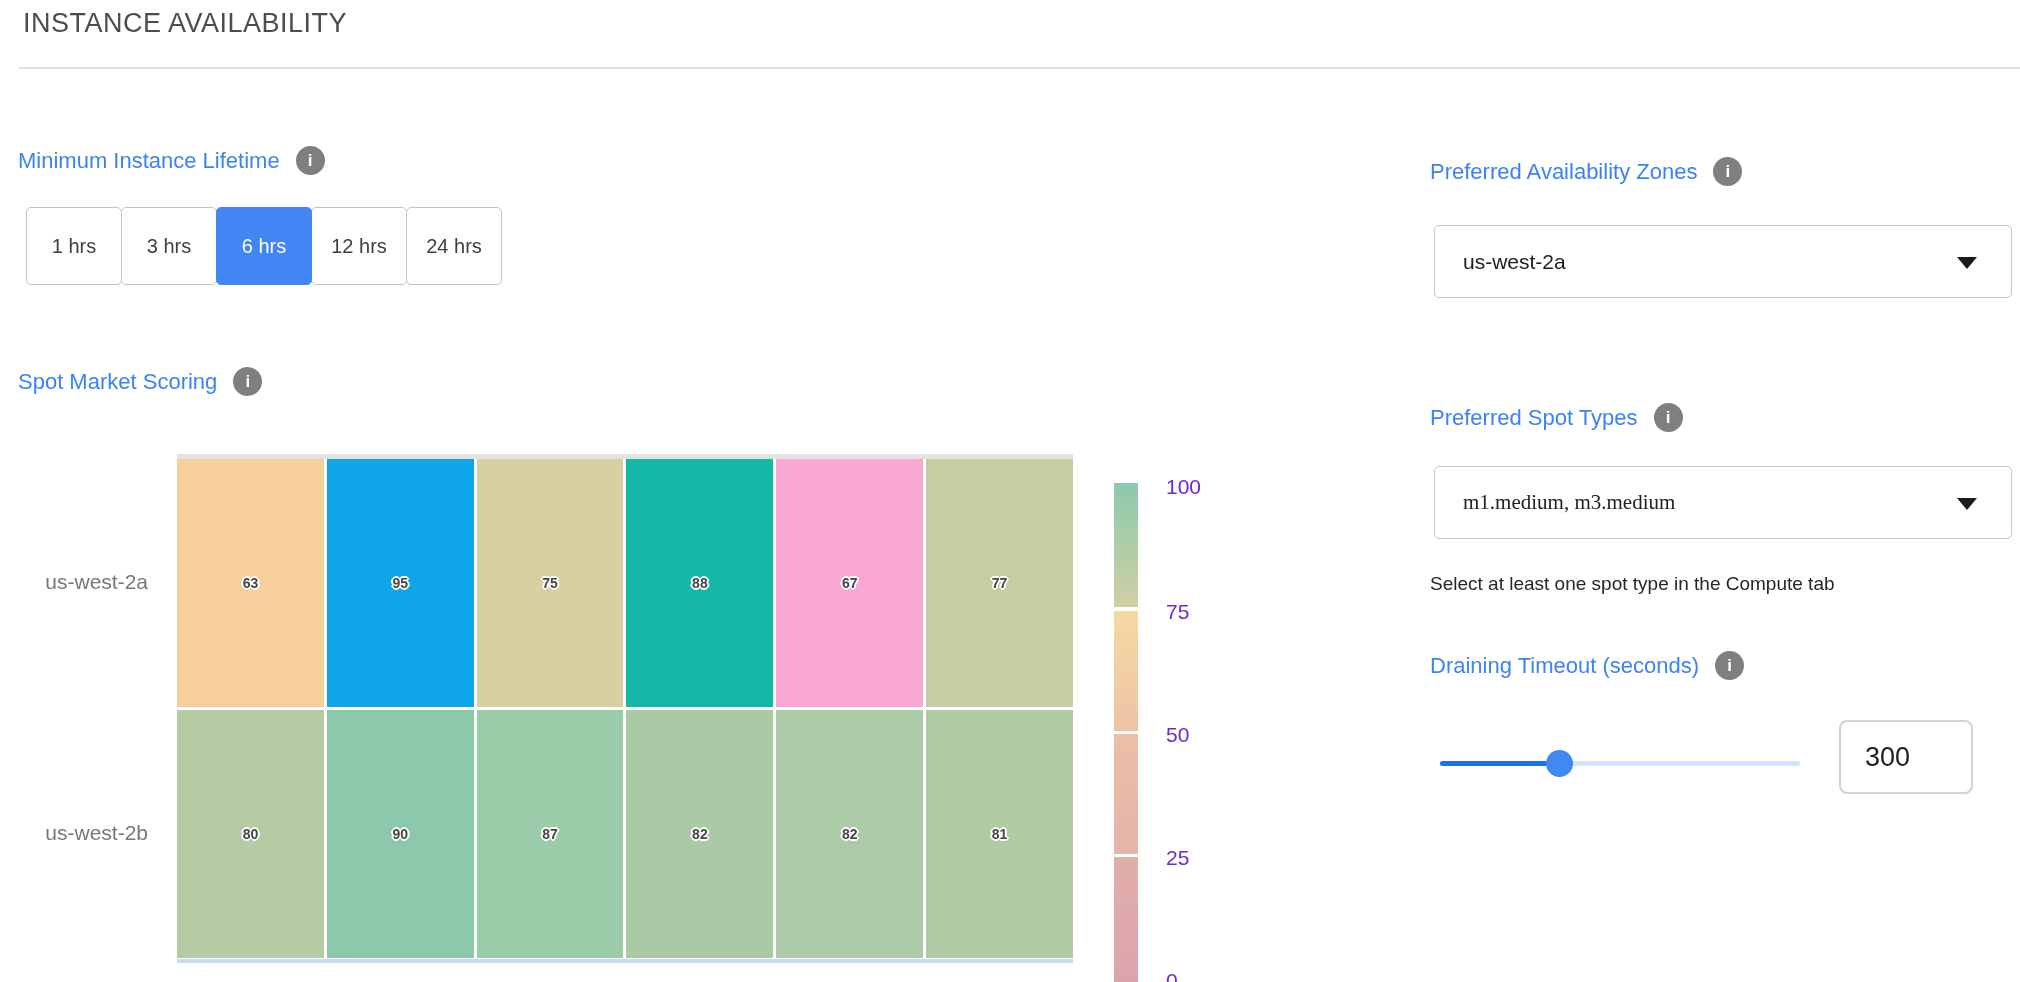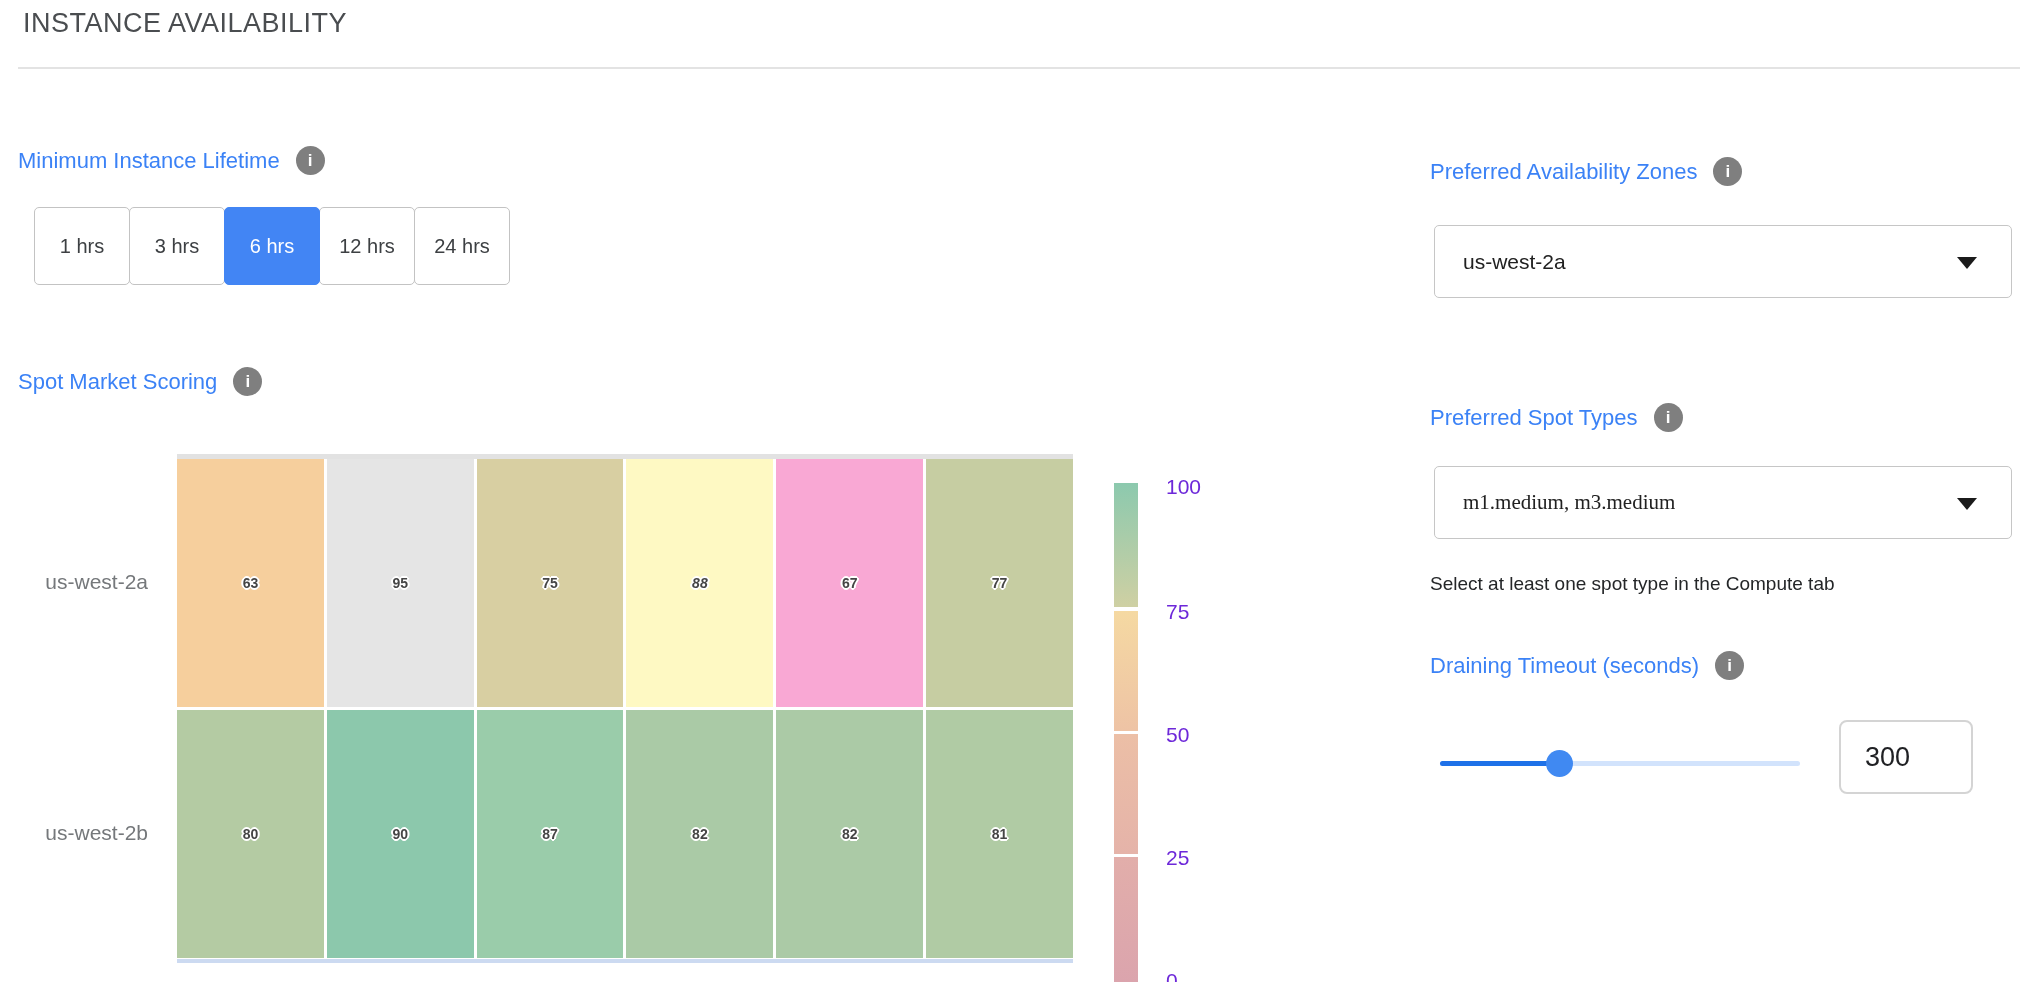--- a/index.html
+++ b/index.html
@@ -25,21 +25,21 @@
     display:flex; align-items:center; justify-content:center; flex:0 0 auto;
   }
   .helper-text { position:absolute; font-size:19px; color:#242628; white-space:nowrap; }
   
   .btn-group { position:absolute; left:18px; top:207px; display:flex; }
   .seg-btn {
     width:96px; height:78px; background:#fff; border:1px solid #c3c3c3;
     border-radius:5px; margin-left:-1px; font-family:inherit;
     font-size:20px; color:#3d4043; cursor:pointer;
   }
-  .seg-btn:first-child { margin-left:16px; }
+  .seg-btn:first-child { margin-left:8px; }
   .seg-btn.selected {
     background:#4285f4; border-color:#4285f4; color:#fff; z-index:1; position:relative;
   }
   
   .hm-topline { position:absolute; left:177px; top:454px; width:896px; height:5px; background:#e2e2e2; }
   .hm-grid {
     position:absolute; left:177px; top:459px; width:896px;
     display:grid; grid-template-columns:repeat(6,1fr); grid-template-rows:248px 248px; gap:3px;
   }
   .hm-cell { display:flex; align-items:center; justify-content:center; }
@@ -112,27 +112,27 @@
   <div class="label-row" style="left:18px; top:367px;">
     <span class="section-label">Spot Market Scoring</span>
     <span class="info-icon">i</span>
   </div>
 
   <div class="hm-topline"></div>
   <div class="hm-grid">
       <div class="hm-cell" style="background: rgb(246, 207, 157);">
         <span>63</span>
       </div>
-      <div class="hm-cell" style="background: #e5e5e5;">
+      <div class="hm-cell" style="background: #0ea5e9;">
         <span>95</span>
       </div>
       <div class="hm-cell" style="background: rgb(216, 207, 162);">
         <span>75</span>
       </div>
-      <div class="hm-cell" style="background: #fef9c3; font-style: italic;">
+      <div class="hm-cell" style="background: #14b8a6;">
         <span>88</span>
       </div>
       <div class="hm-cell" style="background: #f9a8d4;">
         <span>67</span>
       </div>
       <div class="hm-cell" style="background: rgb(198, 205, 162);">
         <span>77</span>
       </div>
       <div class="hm-cell" style="background: rgb(180, 203, 163);">
         <span>80</span>

